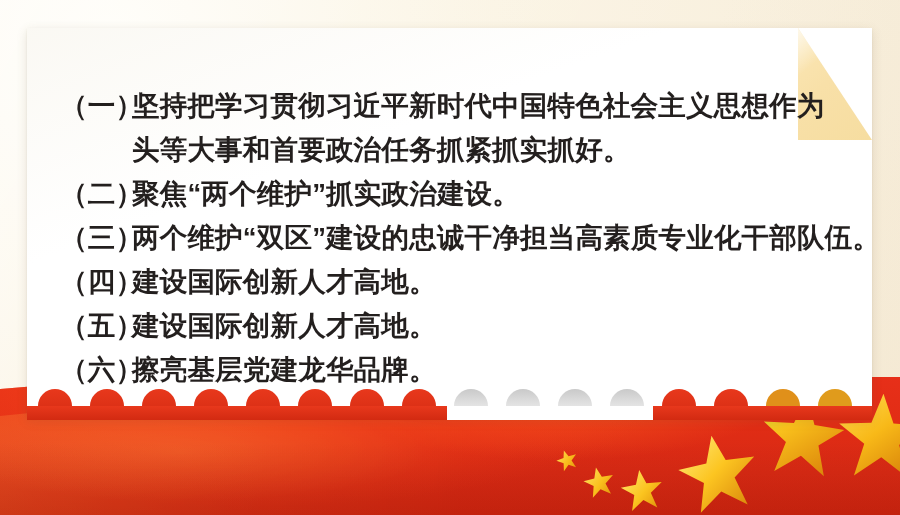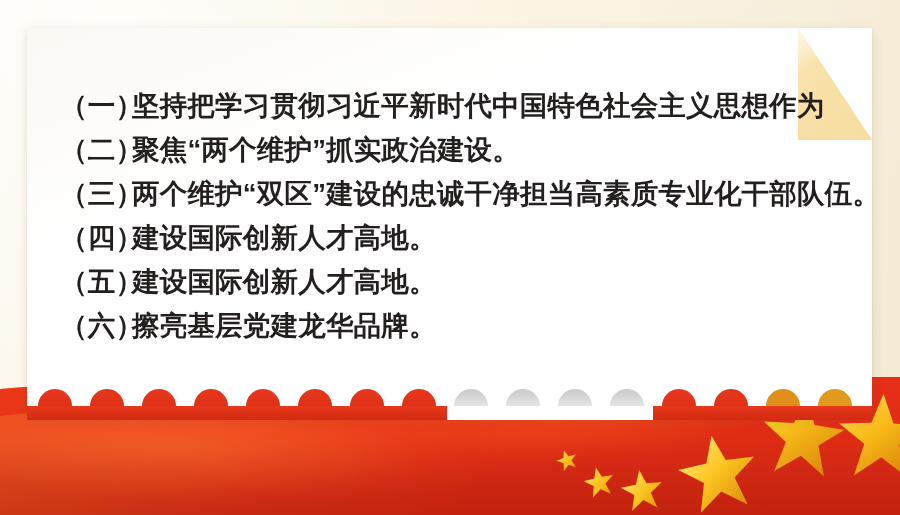--- a/index.html
+++ b/index.html
@@ -302,20 +302,24 @@
       <rect x="420" y="26" width="206" height="14" fill="#ffffff"></rect>
     </svg>
 
     <div class="text-block">
 
       <div class="line">
         <span class="marker">（一）</span>
         <span class="body">坚持把学习贯彻习近平新时代中国特色社会主义思想作为</span>
       </div>
 
+      <div class="line cont">
+        <span class="marker">（一）</span>
+        <span class="body">头等大事和首要政治任务抓紧抓实抓好。</span>
+      </div>
 
       <div class="line">
         <span class="marker">（二）</span>
         <span class="body">聚焦“两个维护”抓实政治建设。</span>
       </div>
 
       <div class="line">
         <span class="marker">（三）</span>
         <span class="body">两个维护“双区”建设的忠诚干净担当高素质专业化干部队伍。</span>
       </div>

